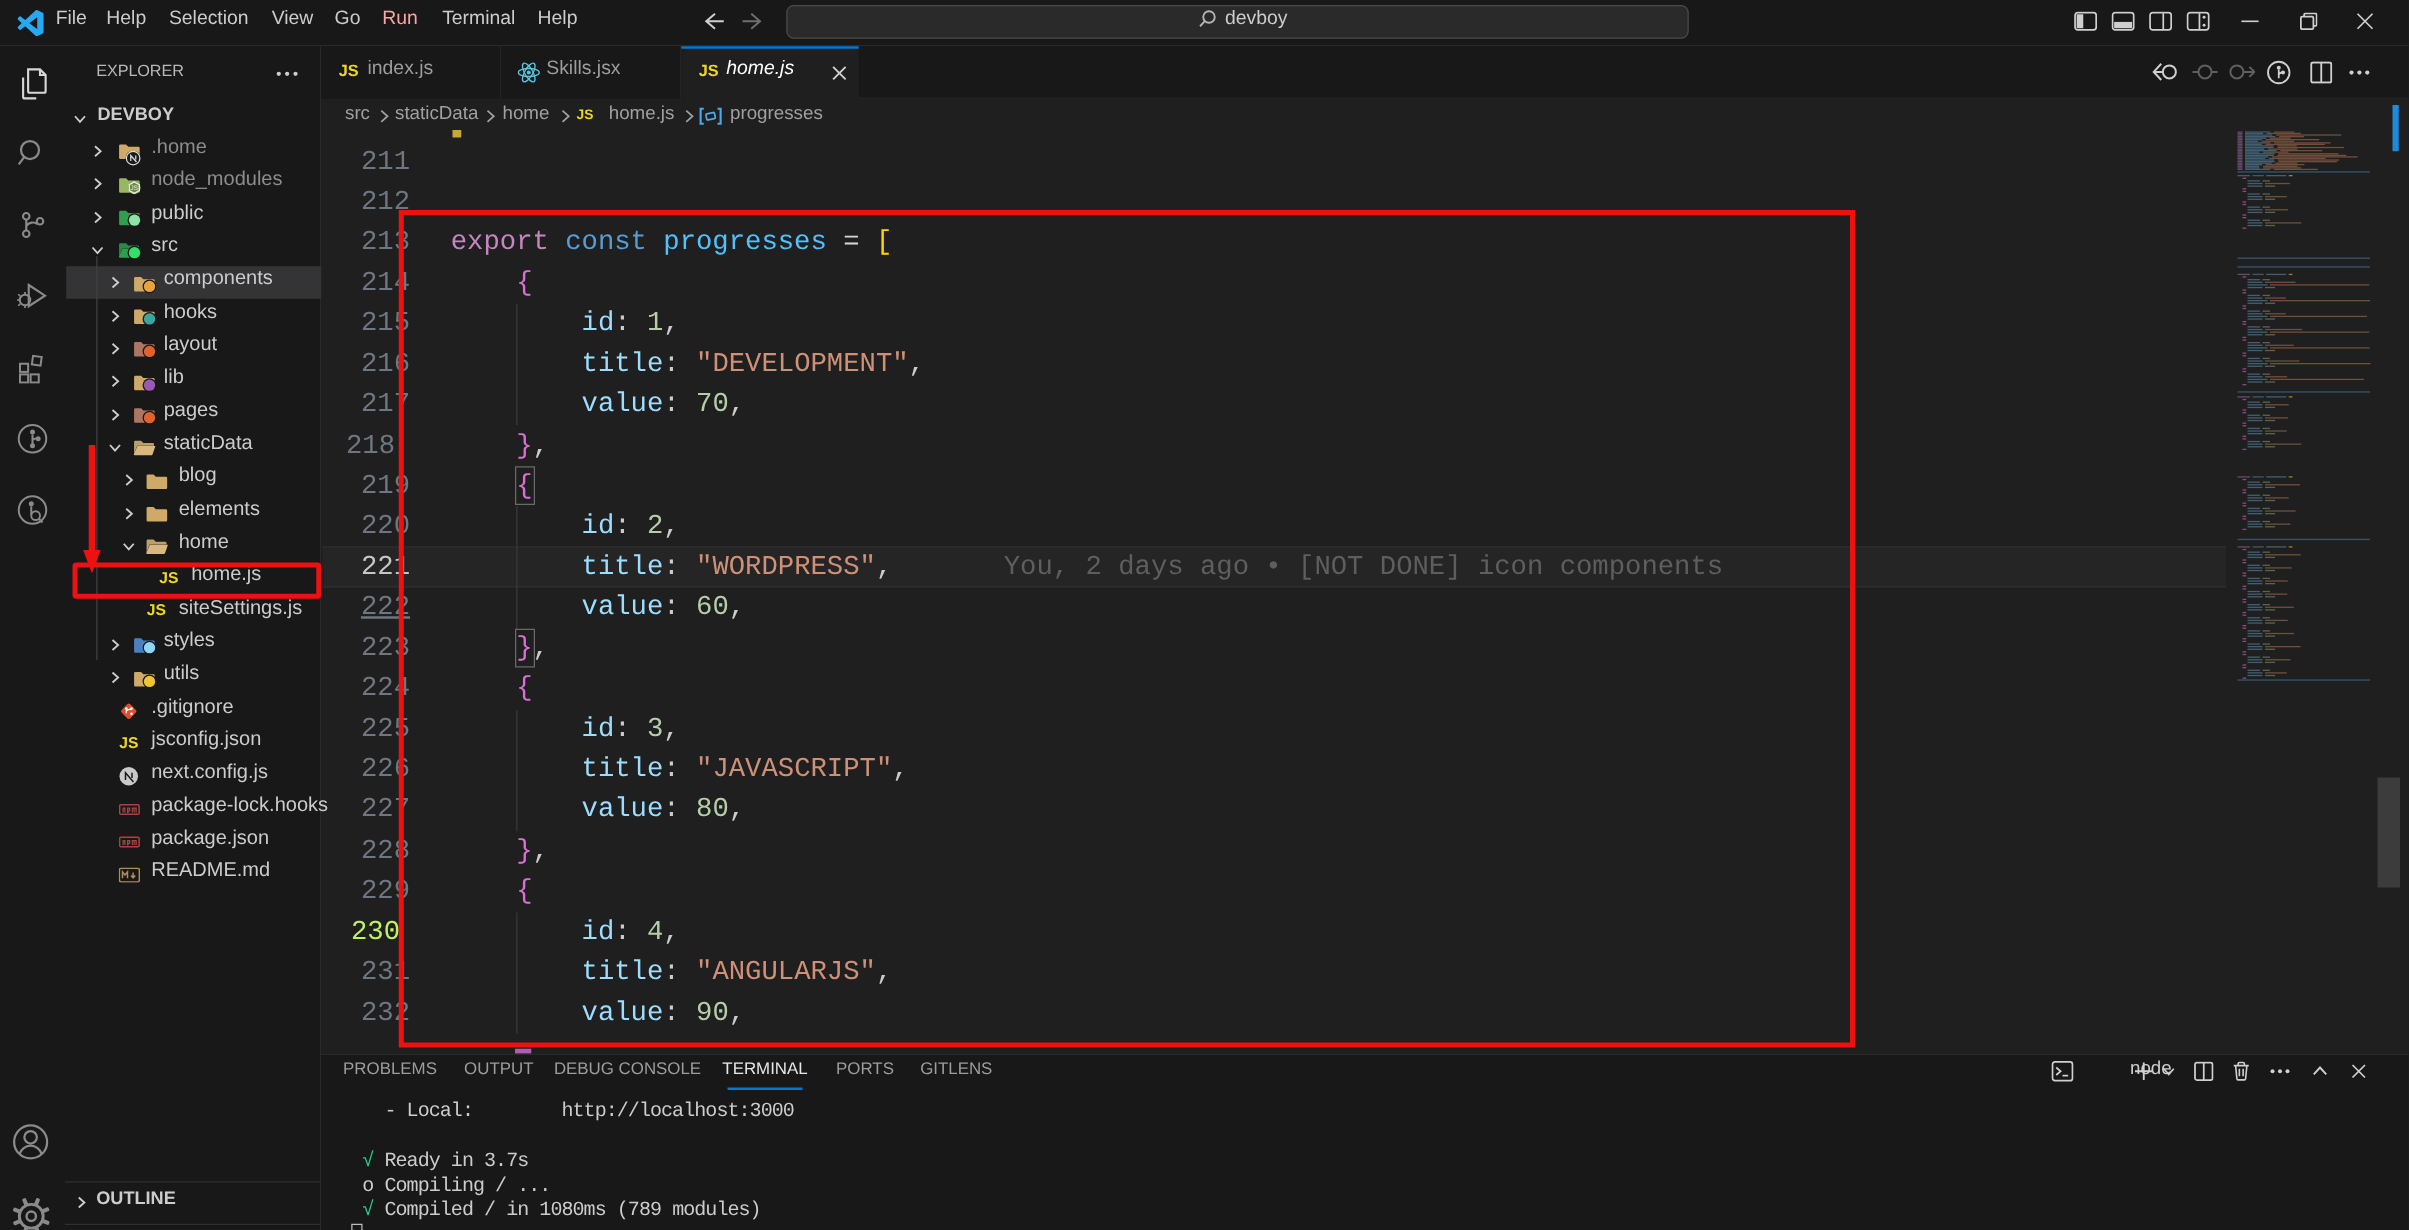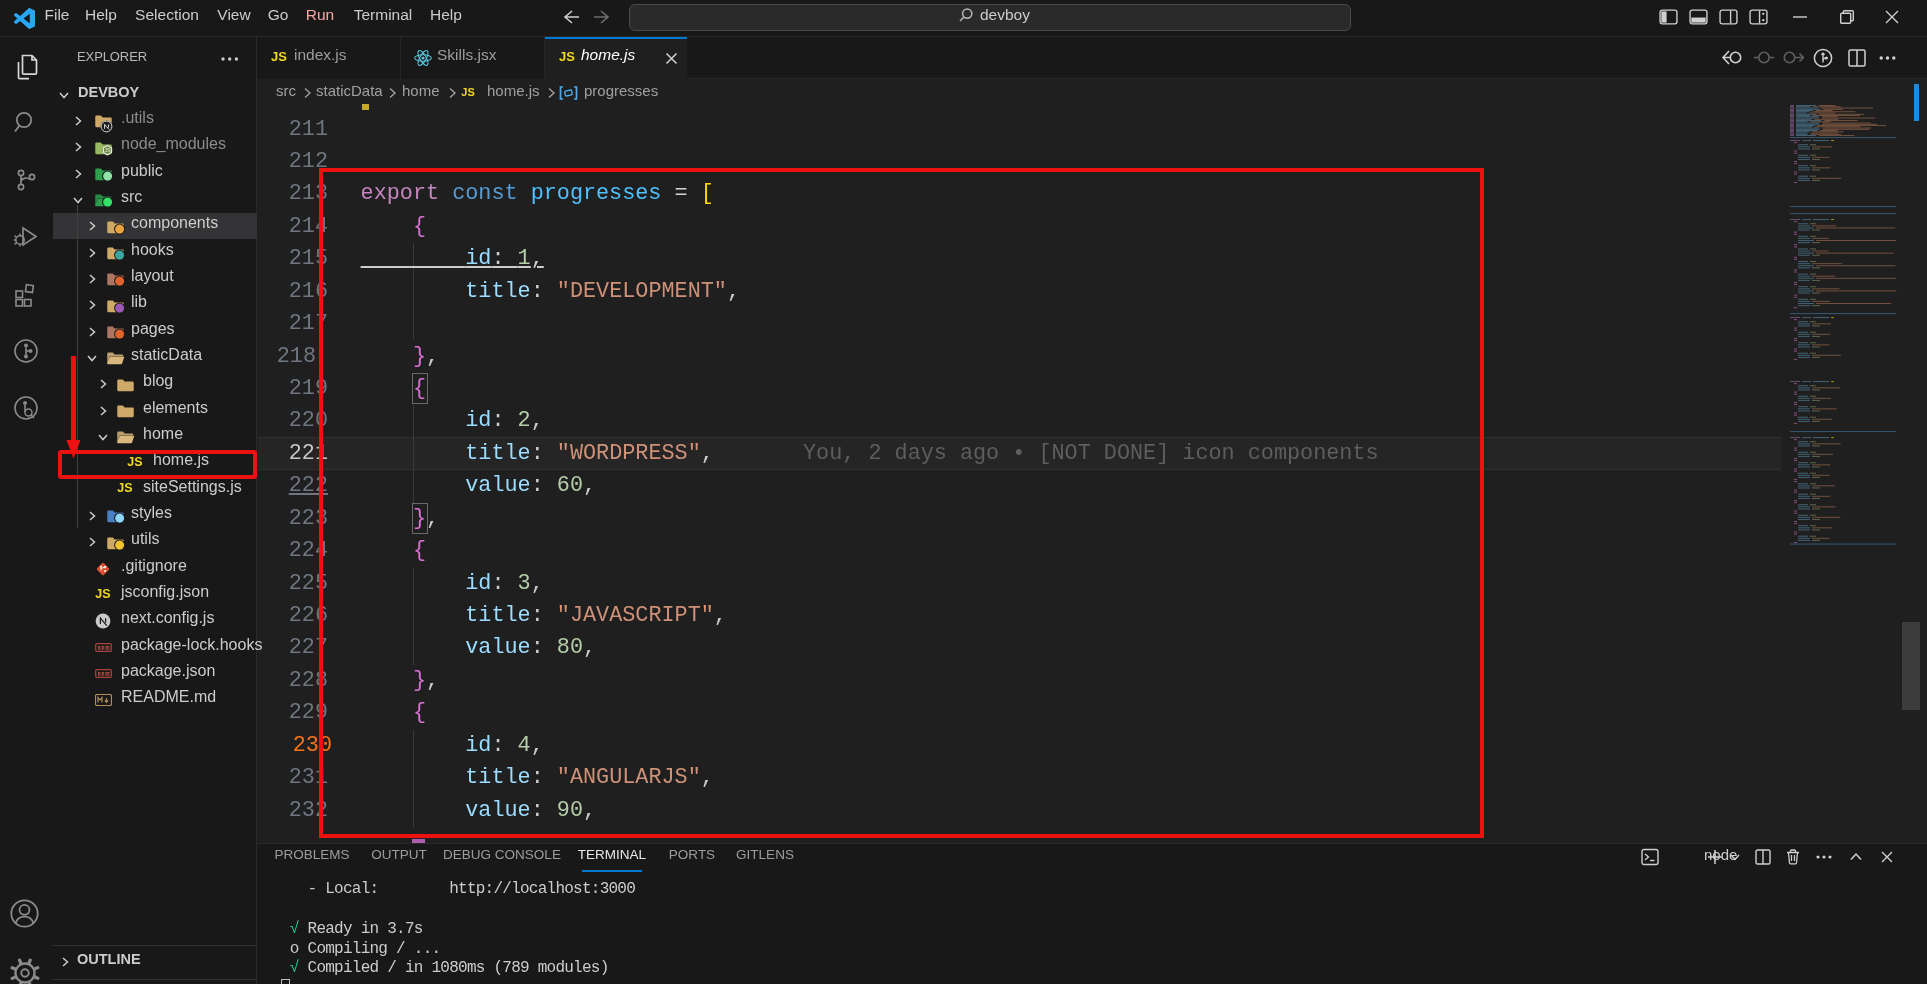--- a/index.html
+++ b/index.html
@@ -130,21 +130,21 @@
     </svg>
 <svg style="position:absolute;left:93.5px;top:112.23px" width="19" height="17.5" viewBox="0 0 18 17">
       <path d="M1 4.5 a1 1 0 0 1 1 -1 h4.4 l1.8 1.8 h7.8 a1 1 0 0 1 1 1 v7.4 a1 1 0 0 1 -1 1 H2 a1 1 0 0 1 -1 -1 Z" fill="#cfa968"></path>
     </svg>
 <svg style="position:absolute;left:99.5px;top:120.03px" width="13" height="13" viewBox="0 0 13 13">
       <circle cx="6.5" cy="6.5" r="6" fill="#1c1c1c"></circle>
       <circle cx="6.5" cy="6.5" r="5.4" fill="none" stroke="#dcdcdc" stroke-width="1"></circle>
       <path d="M4.6 8.8 V4.4 L9.2 9.6" stroke="#dcdcdc" stroke-width="1" fill="none"></path>
       <path d="M8.6 4.4 V7.6" stroke="#dcdcdc" stroke-width="1"></path>
     </svg>
-<div style="position:absolute;left:121px;top:109.03px;font:16px 'Liberation Sans',sans-serif;color:#8c8c8c;white-space:pre;">.utils</div>
+<div style="position:absolute;left:121px;top:109.03px;font:16px 'Liberation Sans',sans-serif;color:#8c8c8c;white-space:pre;">.home</div>
 <svg style="position:absolute;left:72px;top:141.36px" width="12" height="12" viewBox="0 0 12 12">
       <path d="M4 2 L8.5 6 L4 10" stroke="#cccccc" stroke-width="1.5" fill="none"></path>
     </svg>
 <svg style="position:absolute;left:93.5px;top:138.56px" width="19" height="17.5" viewBox="0 0 18 17">
       <path d="M1 4.5 a1 1 0 0 1 1 -1 h4.4 l1.8 1.8 h7.8 a1 1 0 0 1 1 1 v7.4 a1 1 0 0 1 -1 1 H2 a1 1 0 0 1 -1 -1 Z" fill="#97b860"></path>
       <circle cx="12.8" cy="10.8" r="5" fill="#6a8b42"></circle>
       <path d="M12.8 6.3 L16.7 8.55 V13.05 L12.8 15.3 L8.9 13.05 V8.55 Z" fill="none" stroke="#e8e8e8" stroke-width="1.1"></path>
       <text x="12.8" y="12.8" font-size="5" fill="#e8e8e8" text-anchor="middle" font-family="Liberation Sans">JS</text>
     </svg>
 <div style="position:absolute;left:121px;top:135.36px;font:16px 'Liberation Sans',sans-serif;color:#8c8c8c;white-space:pre;">node_modules</div>
@@ -382,24 +382,25 @@
 <div style="position:absolute;left:413px;top:729.7px;width:1px;height:97.3px;background:#3a3a3a;"></div>
 <div style="position:absolute;left:411.5px;top:373.4px;width:16px;height:31px;border:1px solid #6a6a6a;"></div>
 <div style="position:absolute;left:411.5px;top:503.2px;width:16px;height:31px;border:1px solid #6a6a6a;"></div>
 <div style="position:absolute;left:238px;top:113.5px;width:90px;text-align:right;font:21.8px 'Liberation Mono',monospace;line-height:32.43px;color:#6e7681;">211</div>
 <div style="position:absolute;left:238px;top:145.9px;width:90px;text-align:right;font:21.8px 'Liberation Mono',monospace;line-height:32.43px;color:#6e7681;">212</div>
 <div style="position:absolute;left:238px;top:178.4px;width:90px;text-align:right;font:21.8px 'Liberation Mono',monospace;line-height:32.43px;color:#6e7681;">213</div>
 <div style="position:absolute;left:360.6px;top:178.4px;font:21.8px 'Liberation Mono',monospace;line-height:32.43px;white-space:pre;color:#cccccc;"><span style="color:#C586C0">export </span><span style="color:#569CD6">const </span><span style="color:#4FC1FF">progresses </span><span style="color:#d4d4d4">= </span><span style="color:#FFD700">[</span></div>
 <div style="position:absolute;left:238px;top:210.8px;width:90px;text-align:right;font:21.8px 'Liberation Mono',monospace;line-height:32.43px;color:#6e7681;">214</div>
 <div style="position:absolute;left:360.6px;top:210.8px;font:21.8px 'Liberation Mono',monospace;line-height:32.43px;white-space:pre;color:#cccccc;">    <span style="color:#DA70D6">{</span></div>
 <div style="position:absolute;left:238px;top:243.2px;width:90px;text-align:right;font:21.8px 'Liberation Mono',monospace;line-height:32.43px;color:#6e7681;">215</div>
-<div style="position:absolute;left:360.6px;top:243.2px;font:21.8px 'Liberation Mono',monospace;line-height:32.43px;white-space:pre;color:#cccccc;text-decoration:underline;">        <span style="color:#9CDCFE">id</span><span style="color:#cccccc">: </span><span style="color:#B5CEA8">1</span><span style="color:#cccccc">,</span></div>
+<div style="position:absolute;left:360.6px;top:243.2px;font:21.8px 'Liberation Mono',monospace;line-height:32.43px;white-space:pre;color:#cccccc;">        <span style="color:#9CDCFE">id</span><span style="color:#cccccc">: </span><span style="color:#B5CEA8">1</span><span style="color:#cccccc">,</span></div>
 <div style="position:absolute;left:238px;top:275.6px;width:90px;text-align:right;font:21.8px 'Liberation Mono',monospace;line-height:32.43px;color:#6e7681;">216</div>
 <div style="position:absolute;left:360.6px;top:275.6px;font:21.8px 'Liberation Mono',monospace;line-height:32.43px;white-space:pre;color:#cccccc;">        <span style="color:#9CDCFE">title</span><span style="color:#cccccc">: </span><span style="color:#CE9178">"DEVELOPMENT"</span><span style="color:#cccccc">,</span></div>
 <div style="position:absolute;left:238px;top:308.1px;width:90px;text-align:right;font:21.8px 'Liberation Mono',monospace;line-height:32.43px;color:#6e7681;">217</div>
+<div style="position:absolute;left:360.6px;top:308.1px;font:21.8px 'Liberation Mono',monospace;line-height:32.43px;white-space:pre;color:#cccccc;">        <span style="color:#9CDCFE">value</span><span style="color:#cccccc">: </span><span style="color:#B5CEA8">70</span><span style="color:#cccccc">,</span></div>
 <div style="position:absolute;left:226px;top:340.5px;width:90px;text-align:right;font:21.8px 'Liberation Mono',monospace;line-height:32.43px;color:#6e7681;">218</div>
 <div style="position:absolute;left:360.6px;top:340.5px;font:21.8px 'Liberation Mono',monospace;line-height:32.43px;white-space:pre;color:#cccccc;">    <span style="color:#DA70D6">}</span><span style="color:#cccccc">,</span></div>
 <div style="position:absolute;left:238px;top:372.9px;width:90px;text-align:right;font:21.8px 'Liberation Mono',monospace;line-height:32.43px;color:#6e7681;">219</div>
 <div style="position:absolute;left:360.6px;top:372.9px;font:21.8px 'Liberation Mono',monospace;line-height:32.43px;white-space:pre;color:#cccccc;">    <span style="color:#DA70D6">{</span></div>
 <div style="position:absolute;left:238px;top:405.4px;width:90px;text-align:right;font:21.8px 'Liberation Mono',monospace;line-height:32.43px;color:#6e7681;">220</div>
 <div style="position:absolute;left:360.6px;top:405.4px;font:21.8px 'Liberation Mono',monospace;line-height:32.43px;white-space:pre;color:#cccccc;">        <span style="color:#9CDCFE">id</span><span style="color:#cccccc">: </span><span style="color:#B5CEA8">2</span><span style="color:#cccccc">,</span></div>
 <div style="position:absolute;left:238px;top:437.8px;width:90px;text-align:right;font:21.8px 'Liberation Mono',monospace;line-height:32.43px;color:#c6c6c6;">221</div>
 <div style="position:absolute;left:360.6px;top:437.8px;font:21.8px 'Liberation Mono',monospace;line-height:32.43px;white-space:pre;color:#cccccc;">        <span style="color:#9CDCFE">title</span><span style="color:#cccccc">: </span><span style="color:#CE9178">"WORDPRESS"</span><span style="color:#cccccc">,</span></div>
 <div style="position:absolute;left:238px;top:470.2px;width:90px;text-align:right;font:21.8px 'Liberation Mono',monospace;line-height:32.43px;color:#6e7681;text-decoration:underline;">222</div>
 <div style="position:absolute;left:360.6px;top:470.2px;font:21.8px 'Liberation Mono',monospace;line-height:32.43px;white-space:pre;color:#cccccc;">        <span style="color:#9CDCFE">value</span><span style="color:#cccccc">: </span><span style="color:#B5CEA8">60</span><span style="color:#cccccc">,</span></div>
@@ -410,21 +411,21 @@
 <div style="position:absolute;left:238px;top:567.5px;width:90px;text-align:right;font:21.8px 'Liberation Mono',monospace;line-height:32.43px;color:#6e7681;">225</div>
 <div style="position:absolute;left:360.6px;top:567.5px;font:21.8px 'Liberation Mono',monospace;line-height:32.43px;white-space:pre;color:#cccccc;">        <span style="color:#9CDCFE">id</span><span style="color:#cccccc">: </span><span style="color:#B5CEA8">3</span><span style="color:#cccccc">,</span></div>
 <div style="position:absolute;left:238px;top:600.0px;width:90px;text-align:right;font:21.8px 'Liberation Mono',monospace;line-height:32.43px;color:#6e7681;">226</div>
 <div style="position:absolute;left:360.6px;top:600.0px;font:21.8px 'Liberation Mono',monospace;line-height:32.43px;white-space:pre;color:#cccccc;">        <span style="color:#9CDCFE">title</span><span style="color:#cccccc">: </span><span style="color:#CE9178">"JAVASCRIPT"</span><span style="color:#cccccc">,</span></div>
 <div style="position:absolute;left:238px;top:632.4px;width:90px;text-align:right;font:21.8px 'Liberation Mono',monospace;line-height:32.43px;color:#6e7681;">227</div>
 <div style="position:absolute;left:360.6px;top:632.4px;font:21.8px 'Liberation Mono',monospace;line-height:32.43px;white-space:pre;color:#cccccc;text-align:center;">        <span style="color:#9CDCFE">value</span><span style="color:#cccccc">: </span><span style="color:#B5CEA8">80</span><span style="color:#cccccc">,</span></div>
 <div style="position:absolute;left:238px;top:664.8px;width:90px;text-align:right;font:21.8px 'Liberation Mono',monospace;line-height:32.43px;color:#6e7681;">228</div>
 <div style="position:absolute;left:360.6px;top:664.8px;font:21.8px 'Liberation Mono',monospace;line-height:32.43px;white-space:pre;color:#cccccc;">    <span style="color:#DA70D6">}</span><span style="color:#cccccc">,</span></div>
 <div style="position:absolute;left:238px;top:697.2px;width:90px;text-align:right;font:21.8px 'Liberation Mono',monospace;line-height:32.43px;color:#6e7681;">229</div>
 <div style="position:absolute;left:360.6px;top:697.2px;font:21.8px 'Liberation Mono',monospace;line-height:32.43px;white-space:pre;color:#cccccc;">    <span style="color:#DA70D6">{</span></div>
-<div style="position:absolute;left:242px;top:729.7px;width:90px;text-align:right;font:21.8px 'Liberation Mono',monospace;line-height:32.43px;color:#f97316;">230</div>
+<div style="position:absolute;left:230px;top:729.7px;width:90px;text-align:right;font:21.8px 'Liberation Mono',monospace;line-height:32.43px;color:#bef264;">230</div>
 <div style="position:absolute;left:360.6px;top:729.7px;font:21.8px 'Liberation Mono',monospace;line-height:32.43px;white-space:pre;color:#cccccc;">        <span style="color:#9CDCFE">id</span><span style="color:#cccccc">: </span><span style="color:#B5CEA8">4</span><span style="color:#cccccc">,</span></div>
 <div style="position:absolute;left:238px;top:762.1px;width:90px;text-align:right;font:21.8px 'Liberation Mono',monospace;line-height:32.43px;color:#6e7681;">231</div>
 <div style="position:absolute;left:360.6px;top:762.1px;font:21.8px 'Liberation Mono',monospace;line-height:32.43px;white-space:pre;color:#cccccc;">        <span style="color:#9CDCFE">title</span><span style="color:#cccccc">: </span><span style="color:#CE9178">"ANGULARJS"</span><span style="color:#cccccc">,</span></div>
 <div style="position:absolute;left:238px;top:794.5px;width:90px;text-align:right;font:21.8px 'Liberation Mono',monospace;line-height:32.43px;color:#6e7681;">232</div>
 <div style="position:absolute;left:360.6px;top:794.5px;font:21.8px 'Liberation Mono',monospace;line-height:32.43px;white-space:pre;color:#cccccc;">        <span style="color:#9CDCFE">value</span><span style="color:#cccccc">: </span><span style="color:#B5CEA8">90</span><span style="color:#cccccc">,</span></div>
 <div style="position:absolute;left:803px;top:437.8px;font:21.8px 'Liberation Mono',monospace;line-height:32.43px;white-space:pre;color:#5e5e5e;">You, 2 days ago • [NOT DONE] icon components</div>
 <div style="position:absolute;left:361.5px;top:104px;width:7px;height:5.5px;background:#c9a82e;"></div>
 <div style="position:absolute;left:412px;top:838.5px;width:13px;height:4.5px;background:#b05eb0;"></div>
 <svg style="position:absolute;left:1787px;top:105px" width="112" height="460" viewBox="0 0 112 460">
       <rect x="3.0" y="0.0" width="4.0" height="1.05" fill="#9a6fa5" opacity="0.55"></rect>

